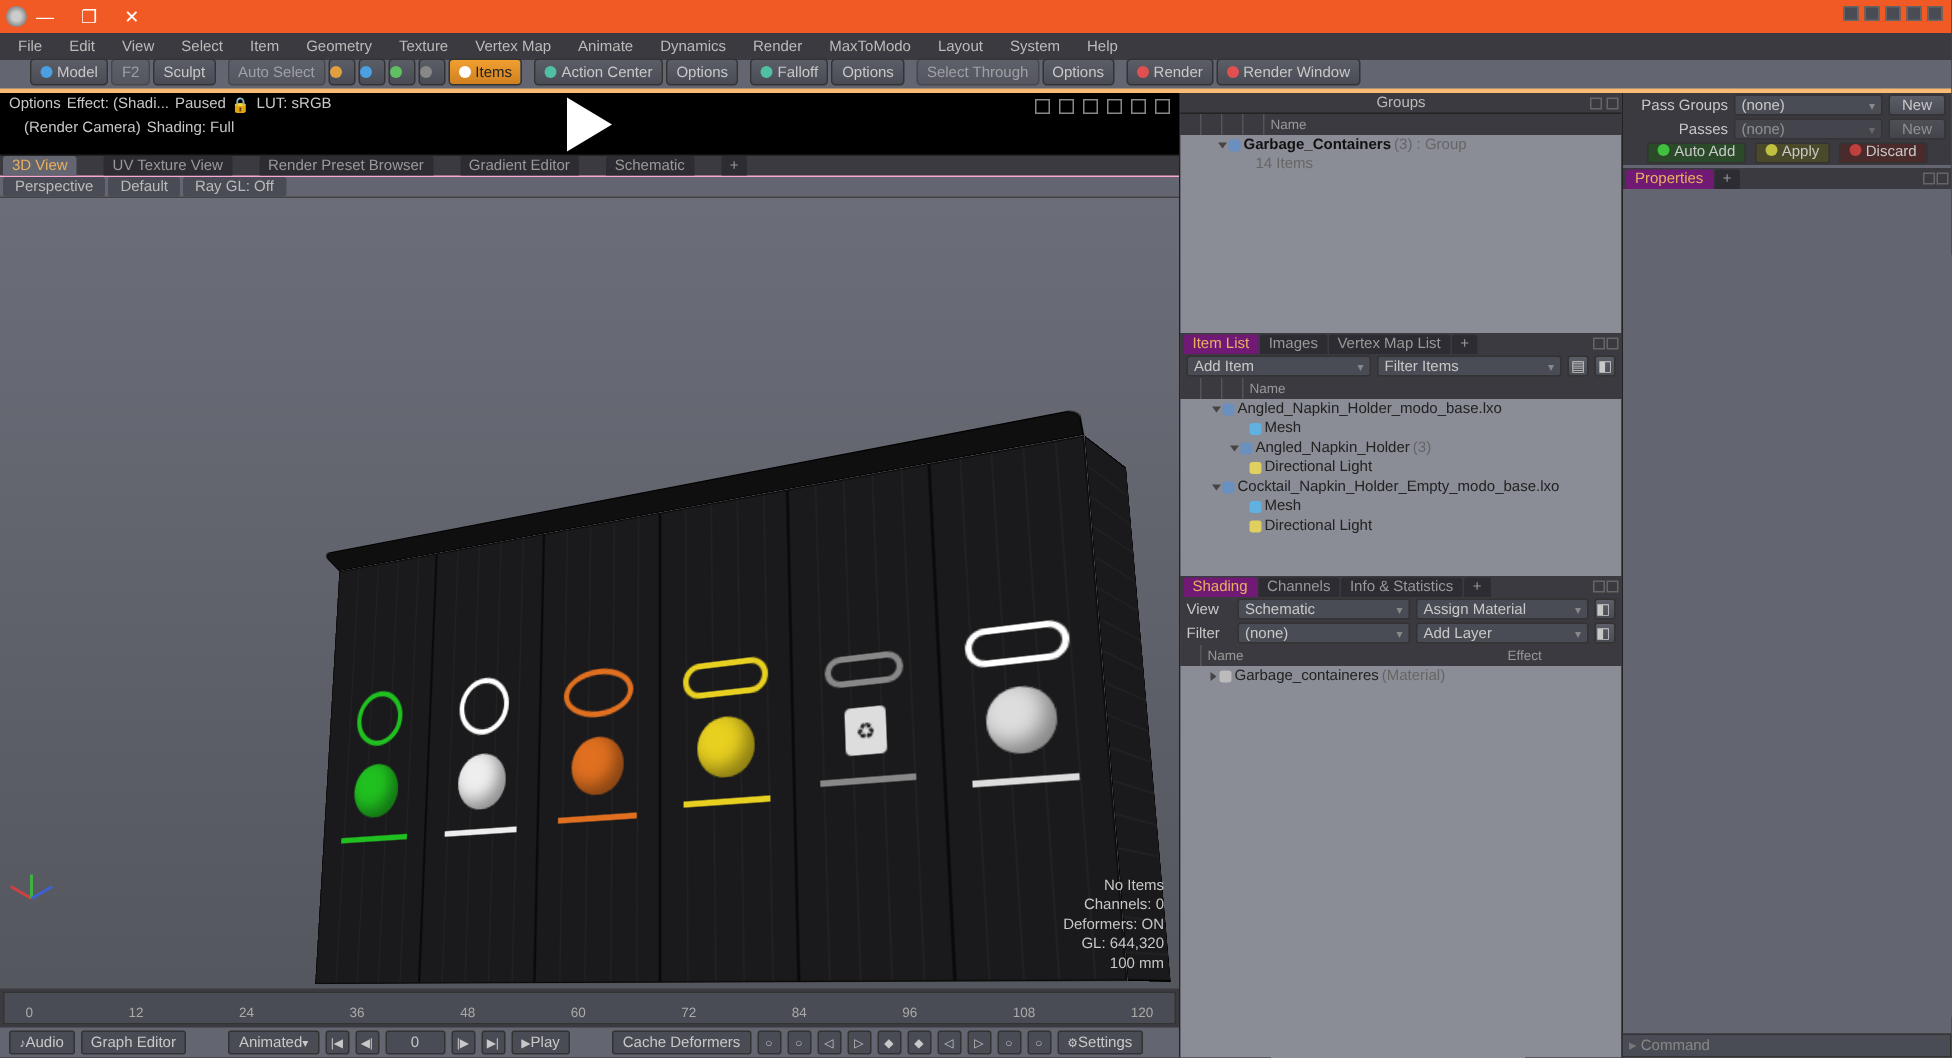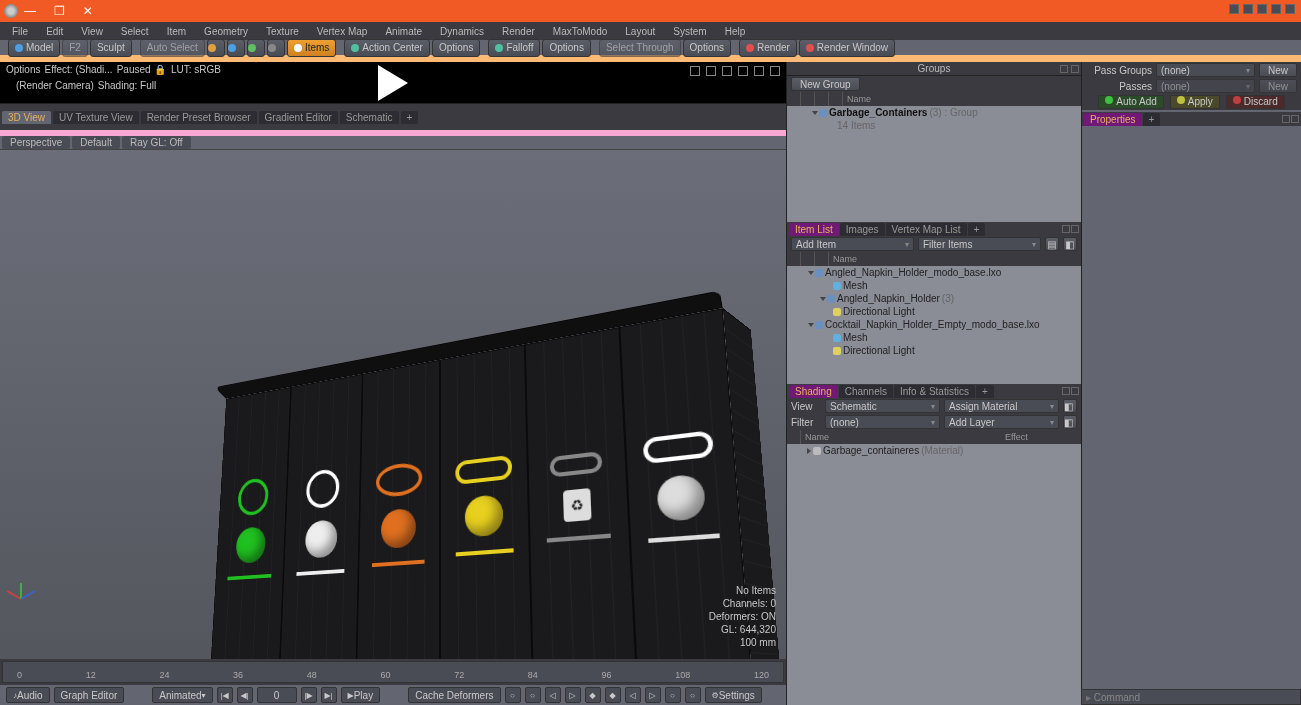--- a/index.html
+++ b/index.html
@@ -4,35 +4,35 @@
 <style>
 *{box-sizing:border-box;margin:0;padding:0;font-family:Tahoma,Arial,sans-serif;font-size:10px;color:#c8c8c8;user-select:none}
 body{background:#4a4a52;width:1301px;height:705px;overflow:hidden;position:relative}
 .titlebar{height:22px;background:#f15a24;display:flex;align-items:center;padding:0 4px}
 .titlebar .icon{width:14px;height:14px;background:radial-gradient(circle,#ccc 30%,#888 70%);border-radius:50%;margin-right:6px}
 .titlebar .title{color:#fff;font-size:11px;flex:1}
 .winbtns{display:flex;gap:18px;margin-right:8px}
 .winbtn{color:#fff;font-size:12px;cursor:pointer}
 .menubar{height:18px;background:#3a3a40;display:flex;align-items:center;padding:0 4px;gap:2px}
 .menubar span{padding:2px 8px;color:#bbb;cursor:pointer}
-.toolbar{height:22px;background:#636570;display:flex;align-items:center;padding:2px 8px;gap:2px;border-bottom:7px solid #fdba74}
+.toolbar{height:22px;background:#636570;display:flex;align-items:flex-end;padding:2px 20px;gap:2px;border-bottom:3px solid #fdba74}
 .tbtn{height:18px;padding:0 6px;background:linear-gradient(#5b5d67,#4a4c55);border:1px solid #333;border-radius:3px;display:flex;align-items:center;gap:3px;cursor:pointer}
 .tbtn.active{background:linear-gradient(#f0a030,#d08020)}
 .tbtn.active span{color:#222}
 .tbtn .dot{width:8px;height:8px;border-radius:50%}
 .sep{width:4px}
 .main{display:flex;height:calc(100% - 62px)}
 .left{flex:1;display:flex;flex-direction:column;background:#3a3a40}
 .rightpanel{width:220px;background:#636570;display:flex;flex-direction:column;border-left:1px solid #222}
 .midpanel{width:295px;background:#636570;display:flex;flex-direction:column;border-left:1px solid #222}
 .playicon{position:absolute;left:50%;top:50%;transform:translate(-50%,-50%);width:0;height:0;border-left:30px solid #fff;border-top:18px solid transparent;border-bottom:18px solid transparent}
 .rendercanvas{height:42px;background:#000;position:relative;border-bottom:1px solid #222}
 .rctrls{position:absolute;right:6px;top:4px;display:flex;gap:6px}
 .rctrls i{width:10px;height:10px;border:1px solid #888;display:block}
-.tabsrow{height:32px;background:#3a3a40;display:flex;align-items:center;gap:2px;padding:0 2px;border-bottom:6px solid #f9a8d4}
+.tabsrow{height:14px;background:#3a3a40;display:flex;align-items:center;gap:18px;padding:0 2px;border-bottom:1px solid #f9a8d4}
 .vtab{padding:1px 6px;background:#2c2c32;border-radius:2px 2px 0 0;color:#999;cursor:pointer}
 .vtab.active{background:#636570;color:#e8b060}
 .viewopts{height:14px;background:#636570;display:flex;align-items:center;gap:2px;padding:0 2px;border-bottom:1px solid #444}
 .vopt{padding:1px 8px;background:#4a4c55;border-radius:2px;color:#bbb;cursor:pointer}
 .canvas3d{flex:1;background:linear-gradient(#6b6d78,#55575f);position:relative;overflow:hidden}
 .vpctrls{position:absolute;right:6px;top:4px;display:flex;gap:4px}
 .vpctrls i{width:10px;height:10px;border:1px solid #666;background:#4a4c55;display:block}
 .overlay{position:absolute;right:10px;bottom:10px;text-align:right;color:#e8b060;font-size:10px;line-height:13px}
 .axis{position:absolute;left:20px;bottom:60px;width:30px;height:30px}
 .axis .ax{position:absolute;width:2px;height:16px;transform-origin:bottom}
@@ -331,23 +331,20 @@
   <div class="midpanel">
 
     <div style="display:flex;flex-direction:column;height:160px">
       <div class="panelhdr">
         <span class="hlabel" style="margin:auto">Groups</span>
         <div class="pctrls">
             <i></i>
             <i></i>
           </div>
       </div>
-      <div class="panelrow dark">
-        <div class="smallbtn">New Group</div>
-      </div>
       <div class="listhdr">
           <div class="icol"></div>
           <div class="icol"></div>
           <div class="icol"></div>
           <div class="icol"></div>
           <div class="col">Name</div>
         </div>
       <div class="listarea">
         <div class="treerow">
             <span class="ind" style="width:20px"></span>

